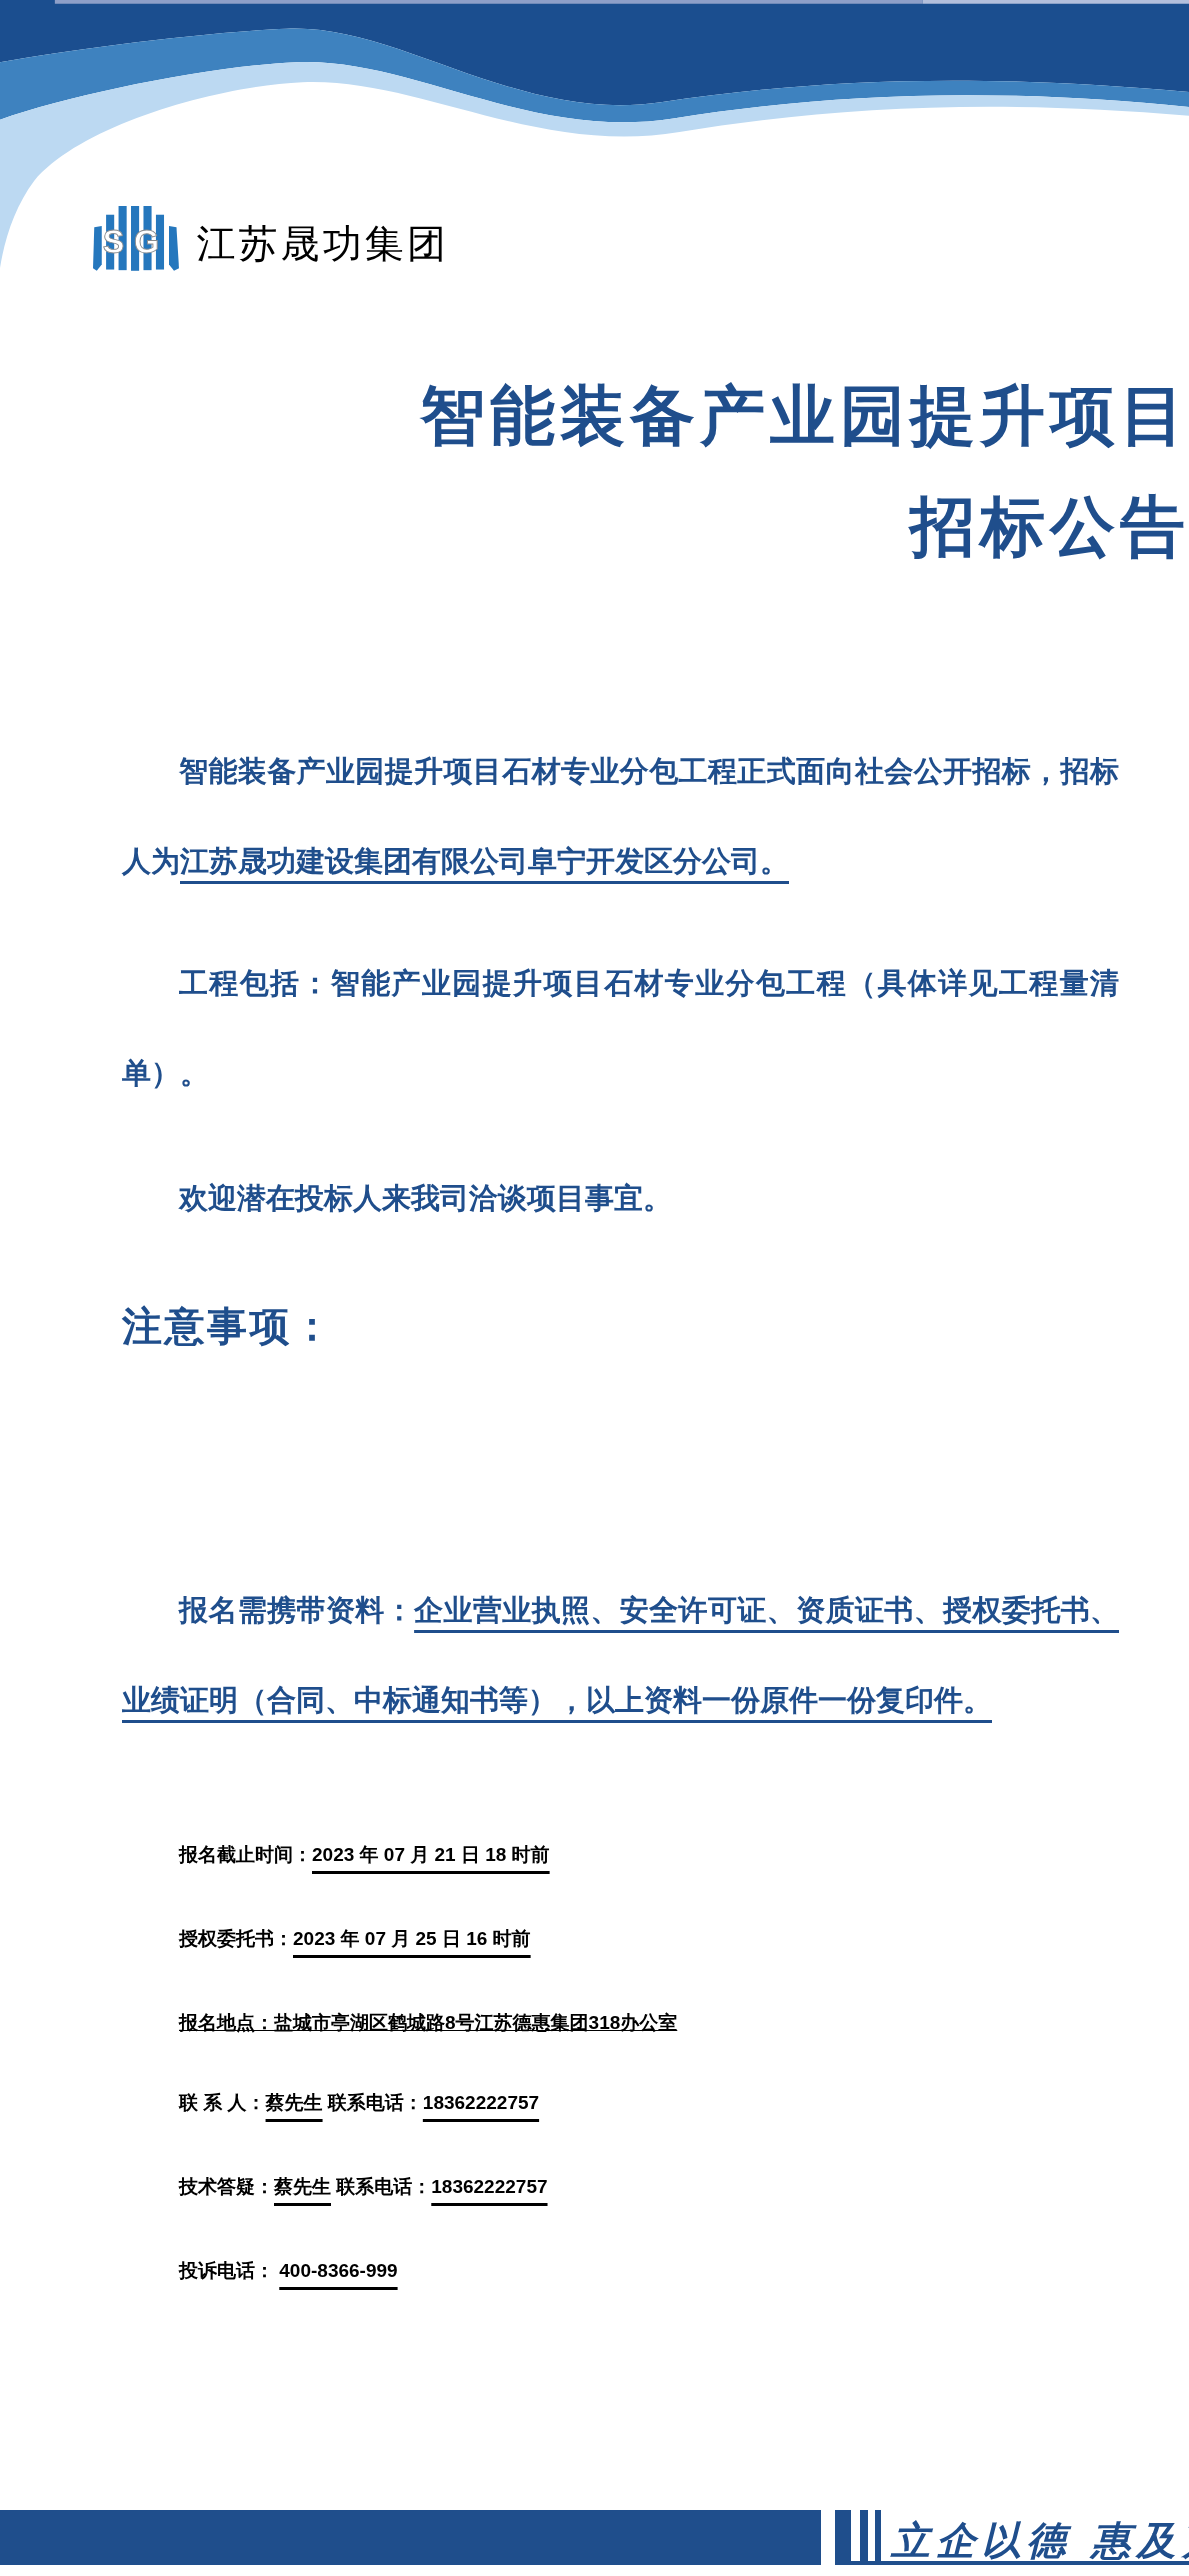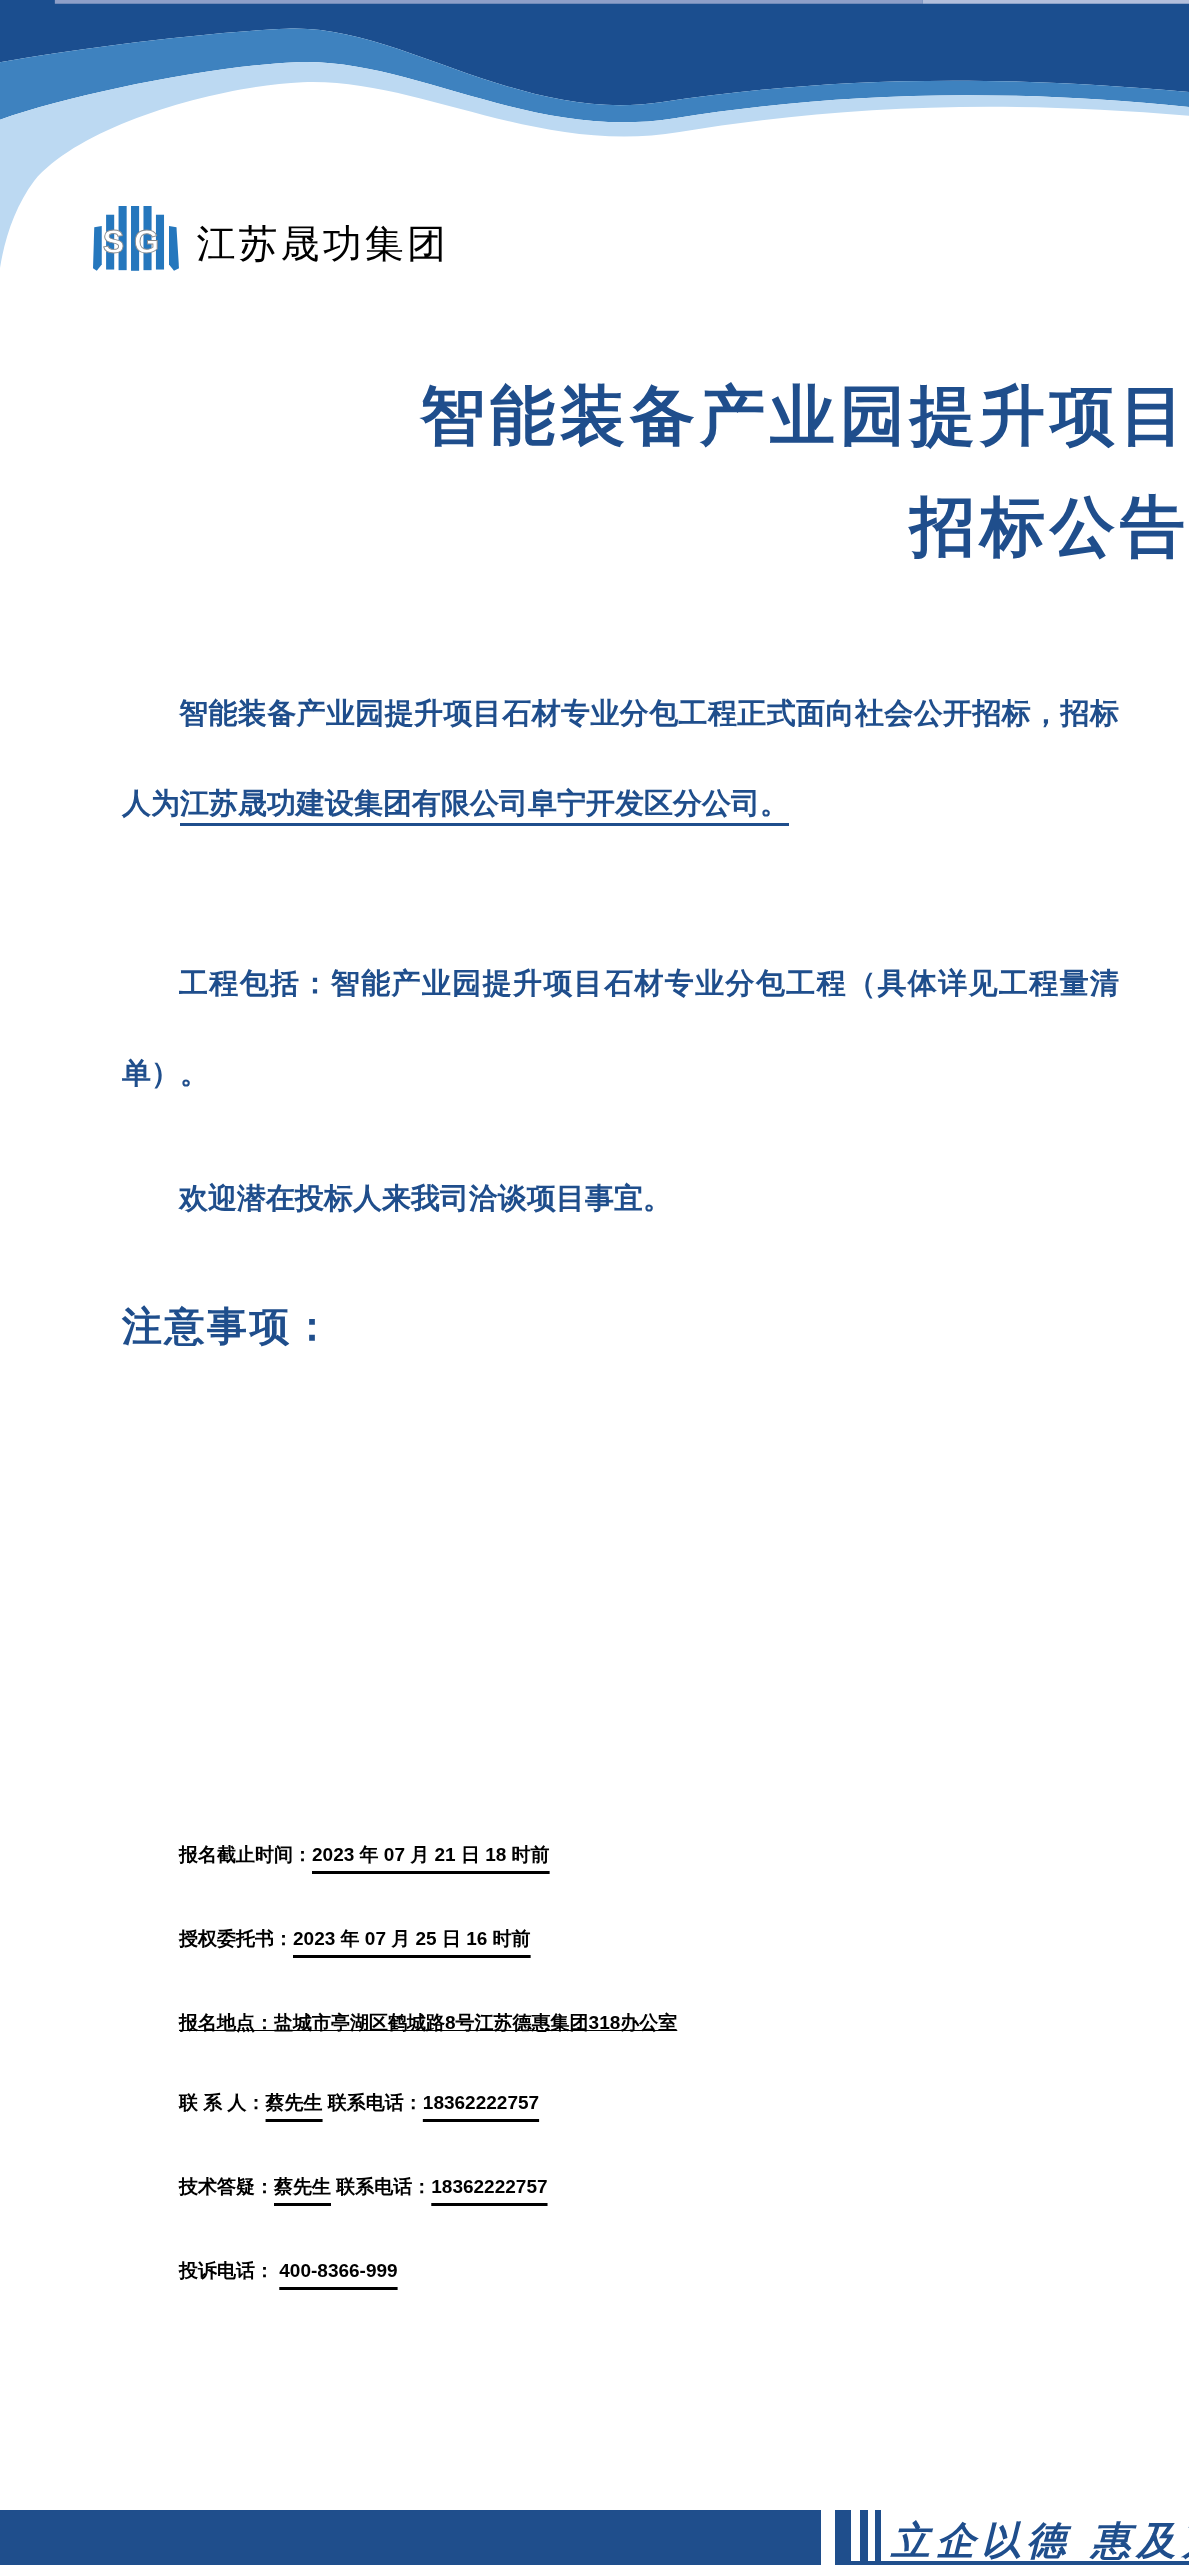--- a/index.html
+++ b/index.html
@@ -62,29 +62,30 @@
       <text x="86" y="76" fill="#ffffff" stroke="#8a8c8e" stroke-width="1.5" font-family="Liberation Sans, sans-serif" font-weight="bold" font-size="52" text-anchor="middle">G</text>
     </svg>
     <div class="logo-text">江苏晟功集团</div>
   </div>
 
   <div class="title">
     <div>智能装备产业园提升项目</div>
     <div>招标公告</div>
   </div>
 
-  <div class="blk indent" style="top:668px;"><span>智能装备产业园提升项目石材专业分包工程正式面向社会公开招标，招标人为</span><span class="u">江苏晟功建设集团有限公司阜宁开发区分公司。</span></div>
+  <div class="blk indent" style="top:726px;"><span>智能装备产业园提升项目石材专业分包工程正式面向社会公开招标，招标人为</span><span class="u">江苏晟功建设集团有限公司阜宁开发区分公司。</span></div>
 
   <div class="blk indent" style="top:938px;"><span>工程包括：智能产业园提升项目石材专业分包工程（具体详见工程量清单）。</span></div>
 
   <div class="blk indent" style="top:1153px;"><span>欢迎潜在投标人来我司洽谈项目事宜。</span></div>
 
   <div class="section-heading">注意事项：</div>
 
 
+  <div class="blk indent" style="top:1565px;"><span>报名需携带资料：</span><span class="u">企业营业执照、安全许可证、资质证书、授权委托书、业绩证明（合同、中标通知书等），以上资料一份原件一份复印件。</span></div>
 
   <div class="info-line" style="top:1810px;"><span>报名截止时间：</span><span class="u">2023 年 07 月 21 日 18 时前</span></div>
 
   <div class="info-line" style="top:1894px;"><span>授权委托书：</span><span class="u">2023 年 07 月 25 日 16 时前</span></div>
 
   <div class="info-line" style="top:1978px;text-decoration:underline;"><span>报名地点：</span><span>盐城市亭湖区鹤城路8号江苏德惠集团318办公室</span></div>
 
   <div class="info-line" style="top:2058px;"><span>联 系 人：</span><span class="u">蔡先生</span><span> 联系电话：</span><span class="u">18362222757</span></div>
 
   <div class="info-line" style="top:2142px;"><span>技术答疑：</span><span class="u">蔡先生</span><span> 联系电话：</span><span class="u">18362222757</span></div>

